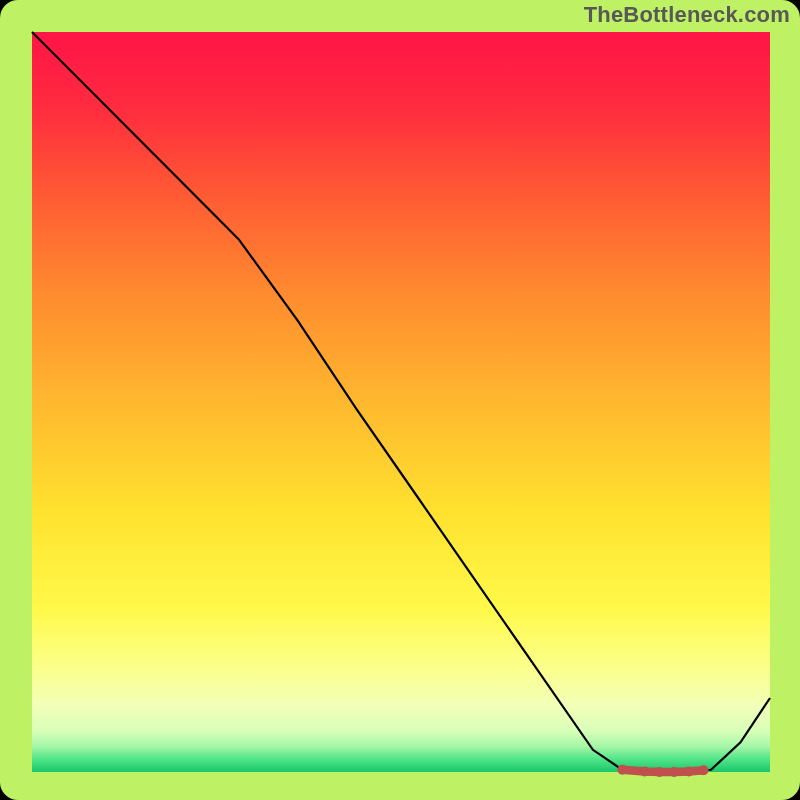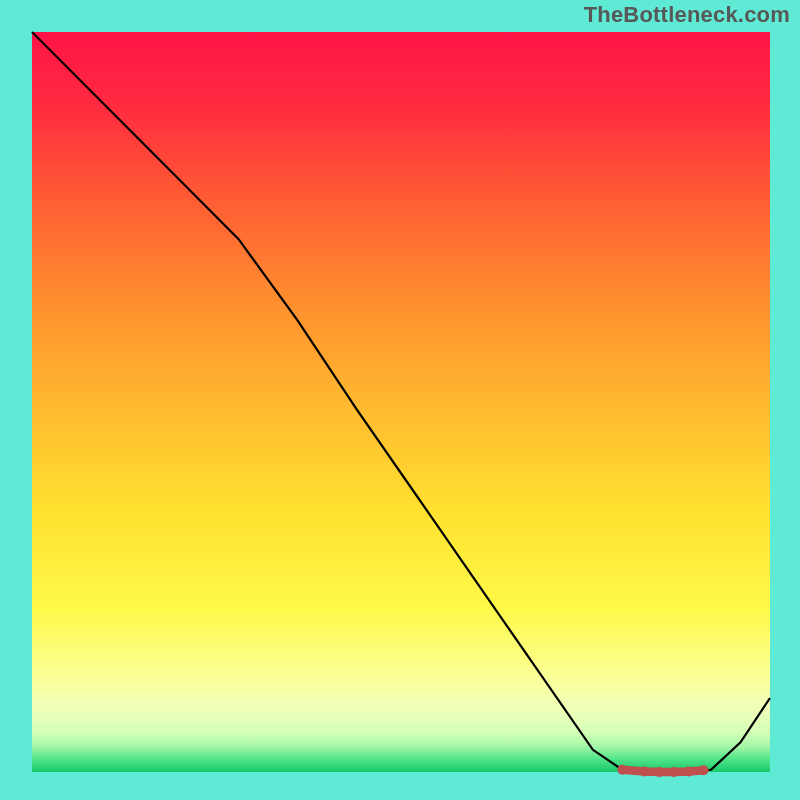--- a/index.html
+++ b/index.html
@@ -8,21 +8,22 @@
     width: 800px;
     height: 800px;
     background: #000;
     overflow: hidden;
     font-family: Arial, Helvetica, sans-serif;
   }
   .frame {
     position: relative;
     width: 800px;
     height: 800px;
-    background: #5eead4;
+    background: #bef264;
+    border-radius: 18px;
   }
   .watermark {
     position: absolute;
     top: 2px;
     right: 10px;
     color: #585858;
     font-size: 22px;
     font-weight: 600;
     letter-spacing: 0.2px;
     z-index: 10;

